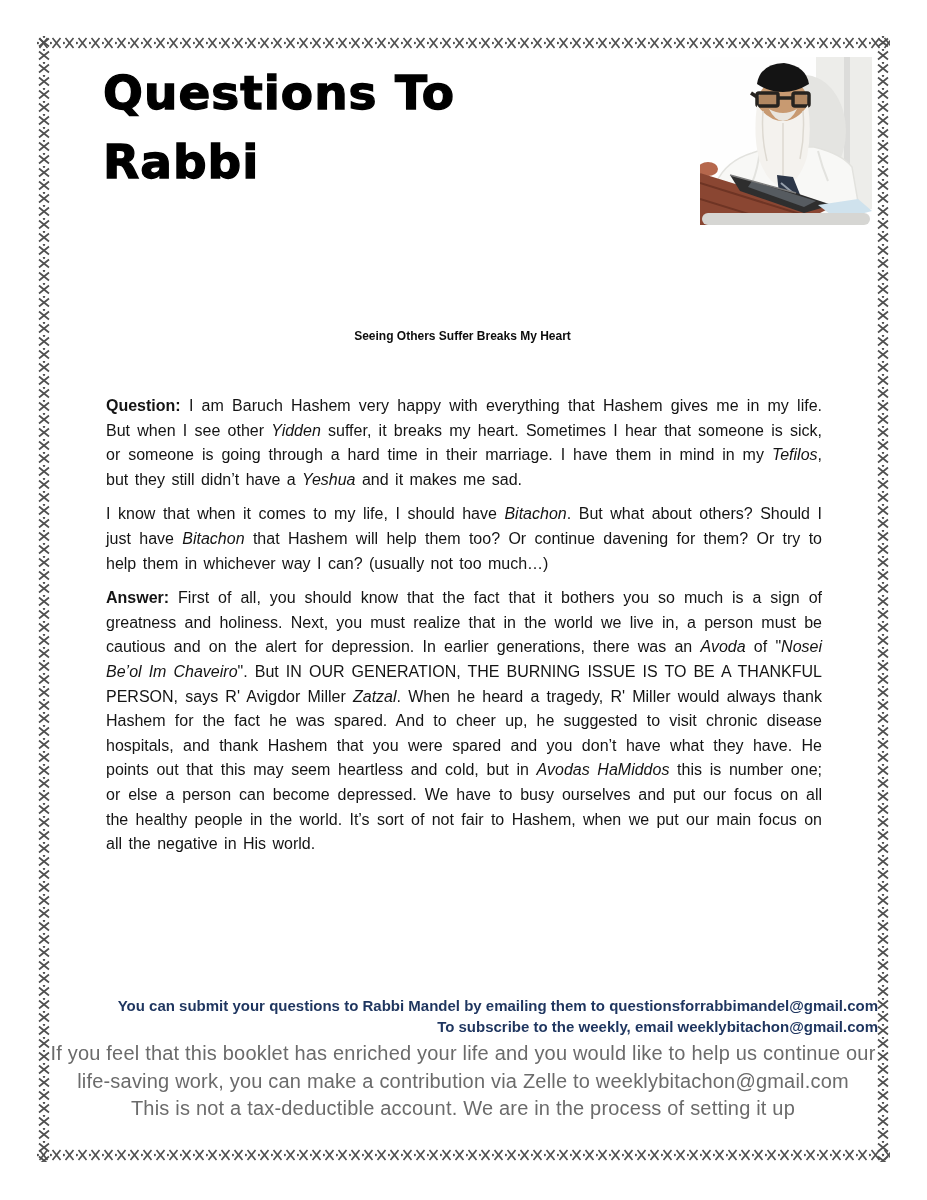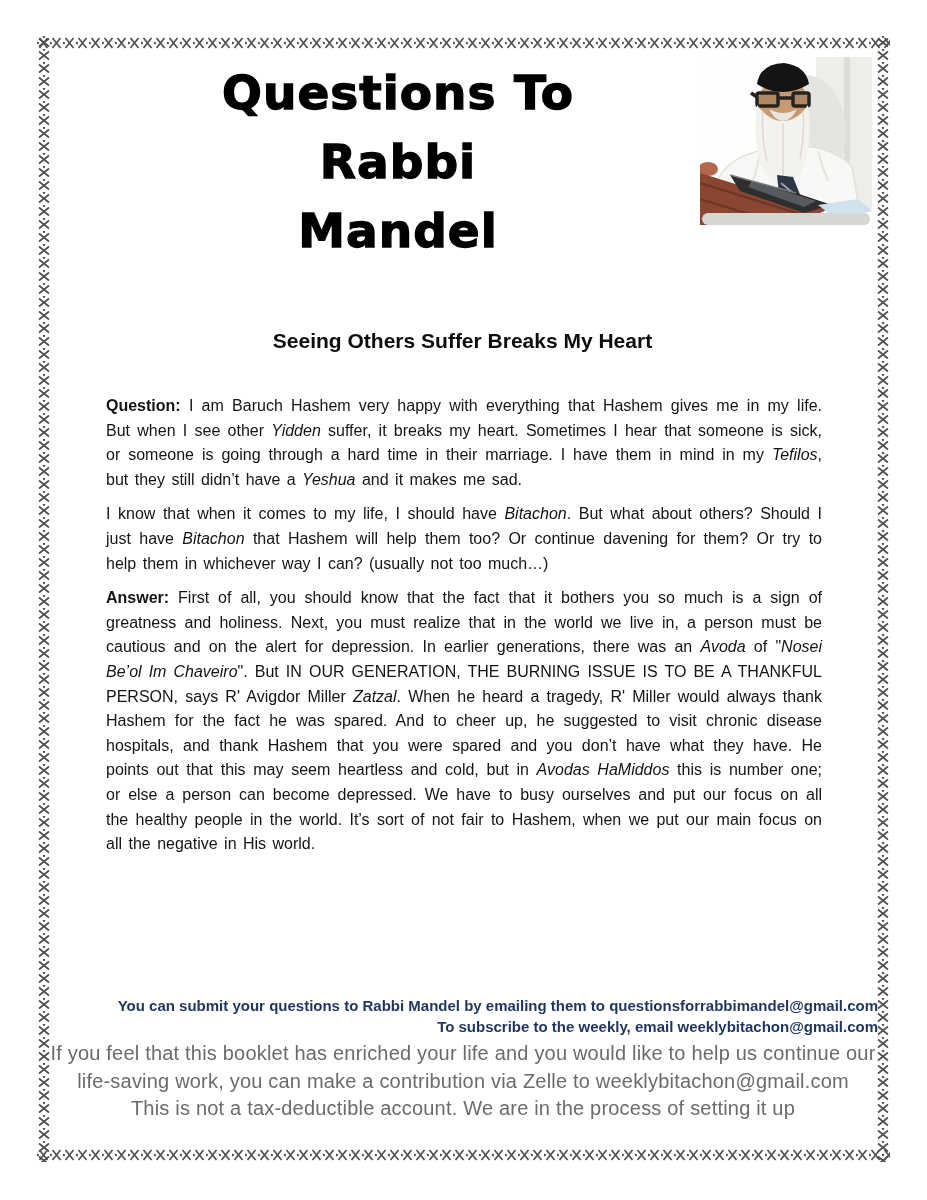--- a/index.html
+++ b/index.html
@@ -15,35 +15,35 @@
   .stitch-strip{position:absolute;display:block;}
   .b-top{left:37px;top:36px;}
   .b-bottom{left:37px;top:1148px;}
   .b-left{left:37px;top:36px;}
   .b-right{left:876px;top:36px;}
   .stitch{stroke:var(--border,#4f4f4f);stroke-width:1.7;fill:none;}
   .stitch-dot{fill:var(--border,#4f4f4f);}
   
   .title-block{
     position:absolute;left:103px;top:58px;width:590px;
-    text-align:center;
+    text-align:left;
     font-family:"DejaVu Sans", sans-serif;
     font-weight:800;
     font-size:47px;line-height:69px;
     color:#000;
     -webkit-text-stroke:1.3px #000;
     letter-spacing:1px;
   }
   .photo{
     position:absolute;left:700px;top:57px;width:172px;height:168px;
   }
   
   .subtitle{
     position:absolute;left:103px;top:329px;width:719px;
-    text-align:center;font-weight:bold;font-size:21px;color:#0d0d0d;
+    text-align:center;font-weight:bold;font-size:12px;color:#0d0d0d;
   }
   
   .article{
     position:absolute;left:103px;top:394px;width:719px;
     font-size:16px;line-height:24.6px;text-align:justify;
     word-spacing:2px;color:#141414;
   }
   .para{margin:0 0 10px 3px;}
   .seg-bold{font-weight:bold;}
   .seg-italic{font-style:italic;}
@@ -98,21 +98,20 @@
         <path class="stitch" d="M2,2.5 L12,10.5 M12,2.5 L2,10.5"></path>
         <circle class="stitch-dot" cx="7" cy="0.8" r="1.2"></circle>
       </pattern>
     </defs>
     <rect width="14" height="1126" fill="url(#pr)"></rect>
   </svg>
 
   <div class="title-block">
     <div>Questions To</div>
     <div>Rabbi</div>
-    <div>Mandel</div>
   </div>
 
   <svg class="photo" viewBox="0 0 172 168">
     <rect width="172" height="168" fill="#fefefe"></rect>
     <rect x="116" y="0" width="56" height="152" fill="#ededea"></rect>
     <rect x="144" y="0" width="6" height="150" fill="#dcdcda"></rect>
     <ellipse cx="104" cy="74" rx="42" ry="56" fill="#e4e4e1"></ellipse>
 
     <path d="M8,168 L16,126 Q26,104 52,96 L70,90 L114,90 Q142,97 152,110 L162,168 Z" fill="#f8f8f6" stroke="#e2e2de" stroke-width="1.5"></path>
     <path d="M60,92 Q58,112 52,126 M118,94 Q122,110 128,124" stroke="#e3e3df" stroke-width="2" fill="none"></path>

